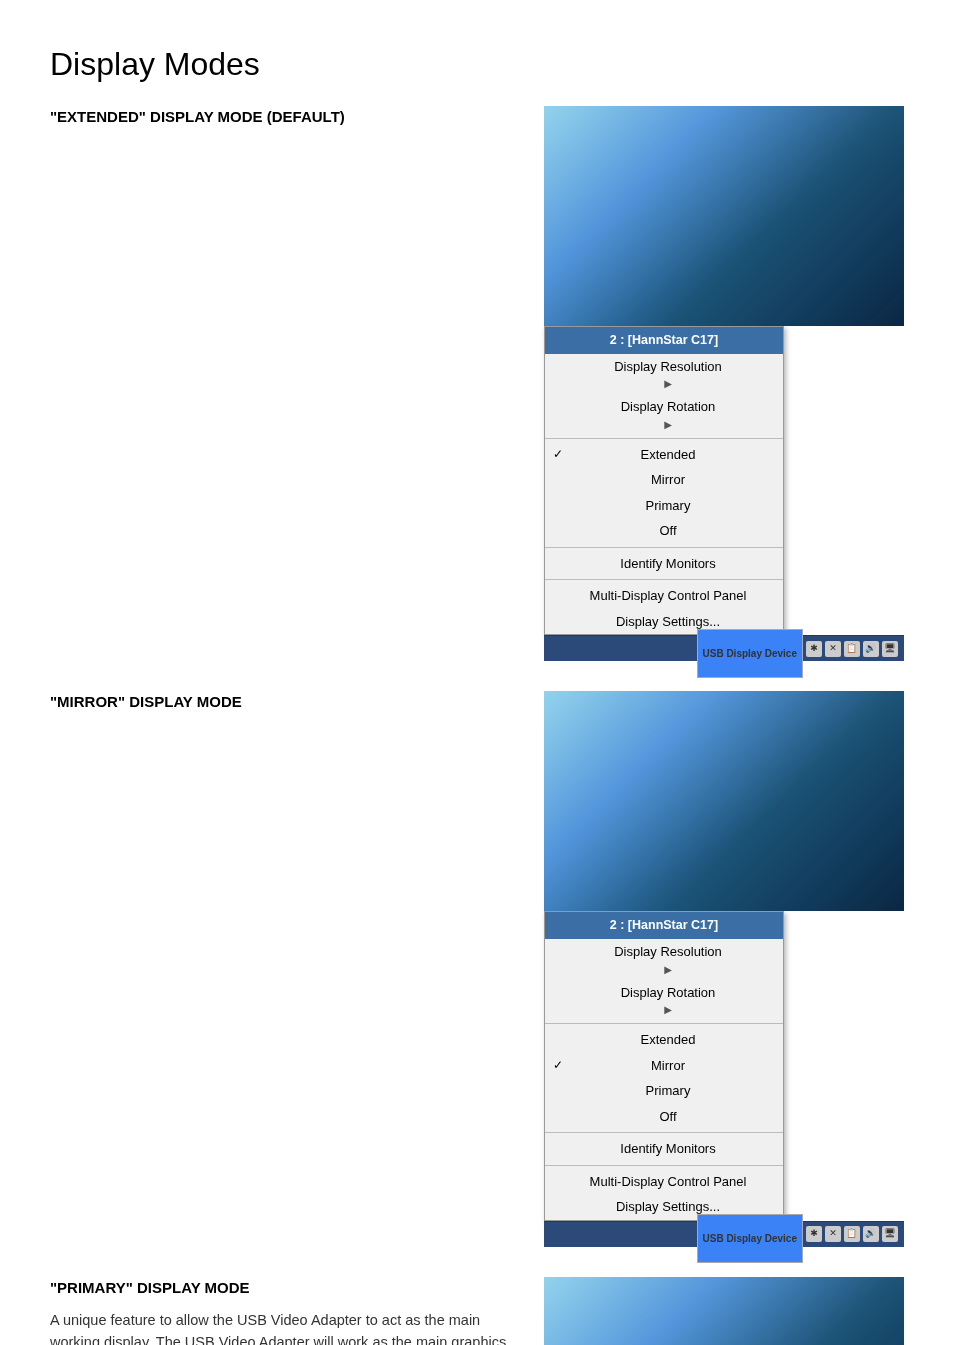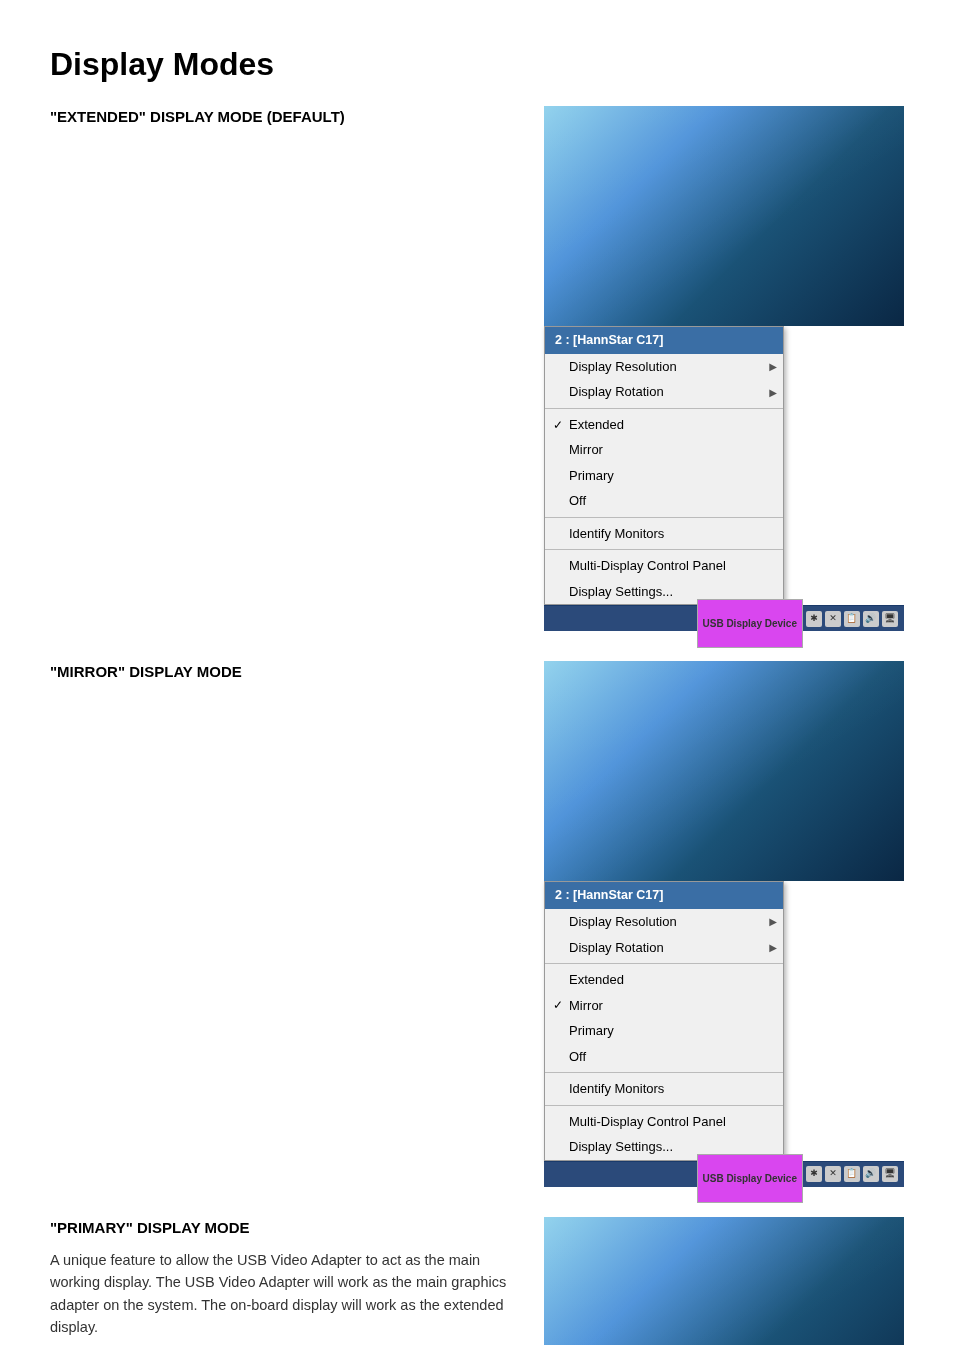--- a/index.html
+++ b/index.html
@@ -9,21 +9,21 @@
       color: #222;
       width: 954px;
       min-height: 1345px;
       padding: 40px 50px 40px 50px;
       font-size: 14.5px;
       line-height: 1.5;
     }
 
     h1 {
       font-size: 32px;
-      font-weight: bold;
+      font-weight: normal;
       margin-bottom: 18px;
       color: #000;
     }
 
     h2 {
       font-size: 15px;
       font-weight: bold;
       margin-bottom: 10px;
       color: #000;
       text-transform: uppercase;
@@ -45,46 +45,48 @@
       font-size: 14.5px;
       line-height: 1.55;
       color: #333;
     }
 
     .menu-wrapper {
       display: flex;
       flex-direction: column;
       align-items: flex-end;
       min-width: 370px;
+      text-align: center;
     }
 
     .context-menu {
       background: #f0f0f0;
       border: 1px solid #999;
       width: 240px;
       font-size: 13px;
       box-shadow: 2px 2px 5px rgba(0,0,0,0.3);
     }
 
     .context-menu .menu-header {
       background: #3a6ea5;
       color: #fff;
       padding: 4px 10px;
       font-size: 12.5px;
       font-weight: bold;
     }
 
     .context-menu .menu-item {
-      padding: 3px 6px 3px 24px;
+      padding: 3px 16px 3px 24px;
       position: relative;
       cursor: default;
       color: #000;
       display: flex;
       align-items: center;
       justify-content: space-between;
+      flex-direction: column;
     }
 
     .context-menu .menu-item .checkmark {
       position: absolute;
       left: 8px;
       font-size: 12px;
     }
 
     .context-menu .menu-item .arrow {
       font-size: 10px;
@@ -138,21 +140,21 @@
       background: #ccc;
       border-radius: 2px;
       font-size: 9px;
       display: flex;
       align-items: center;
       justify-content: center;
       color: #333;
     }
 
     .usb-label {
-      background: #d946ef;
+      background: #3b82f6;
       border: 1px solid #aaa;
       font-size: 10px;
       padding: 16px 5px;
       color: #333;
       font-weight: bold;
       white-space: nowrap;
       margin-top: 9px;
     }
   </style>
 </head>

